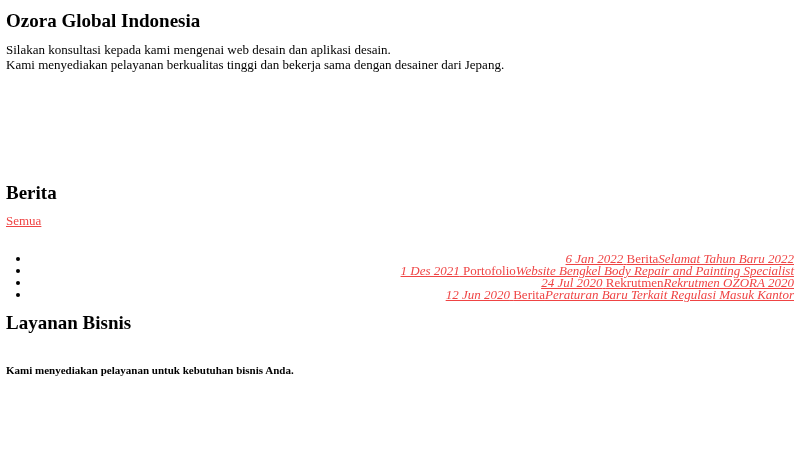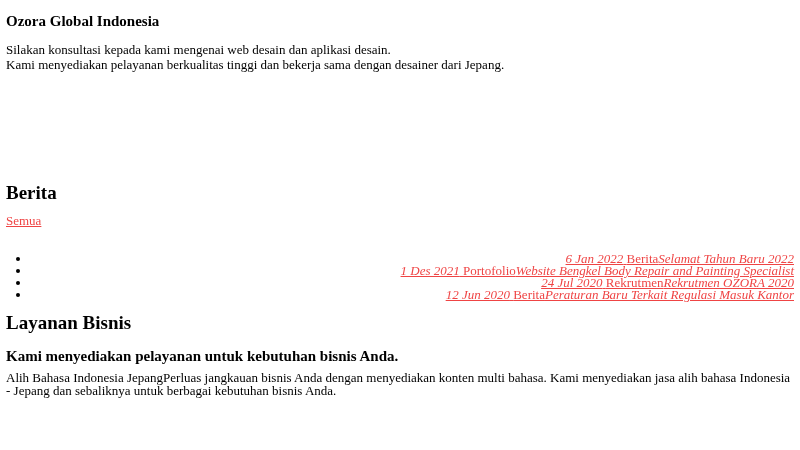--- a/index.html
+++ b/index.html
@@ -7,21 +7,21 @@
   body {
     width: 800px; height: 450px;
     background: #ffffff; color: #000000;
     font-family: "Liberation Serif", serif;
     font-size: 13px;
     overflow: hidden;
   }
   .page { padding: 0 6px; }
 
   .page-title {
-    font-size: 15px; font-weight: 700;
+    font-size: 19px; font-weight: 700;
     margin: 10px 0 10px; line-height: 22px;
   }
   .intro p { margin: 0; line-height: 15px; }
 
   .carousel-placeholder { height: 110px; }
 
   .section-heading {
     font-size: 19px; font-weight: 700;
     margin: 0; line-height: 22px;
   }
@@ -33,22 +33,22 @@
 
   .news-list {
     margin: 25px 0 0; padding: 0 0 0 25px;
     list-style: disc;
     text-align: right;
   }
   .news-list li { line-height: 12px; }
   .it { font-style: italic; }
 
   .services-subheading {
-    font-size: 15px; font-weight: 700;
-    margin: 14px 0 0; line-height: 16px;
+    font-size: 11px; font-weight: 700;
+    margin: 28px 0 0; line-height: 16px;
   }
   .service-p { margin: 7px 0 10px; line-height: 13px; }
 </style>
 </head>
 <body>
 
 <div class="page">
 
   <h1 class="page-title">Ozora Global Indonesia</h1>
 
@@ -69,15 +69,14 @@
     <li><a><span class="it">24 Jul 2020</span> <span>Rekrutmen</span><span class="it">Rekrutmen OZORA 2020</span></a></li>
     <li><a><span class="it">12 Jun 2020</span> <span>Berita</span><span class="it">Peraturan Baru Terkait Regulasi Masuk Kantor</span></a></li>
   </ul>
 
   <h2 class="section-heading services-heading">Layanan Bisnis</h2>
 
   <h3 class="services-subheading">Kami menyediakan pelayanan untuk kebutuhan bisnis Anda.</h3>
 
 
 
-  <p class="service-p"><span>Alih Bahasa Indonesia Jepang</span><span>Perluas jangkauan bisnis Anda dengan menyediakan konten multi bahasa. Kami menyediakan jasa alih bahasa Indonesia - Jepang dan sebaliknya untuk berbagai kebutuhan bisnis Anda.</span></p>
 
 </div>
 
 </body></html>

